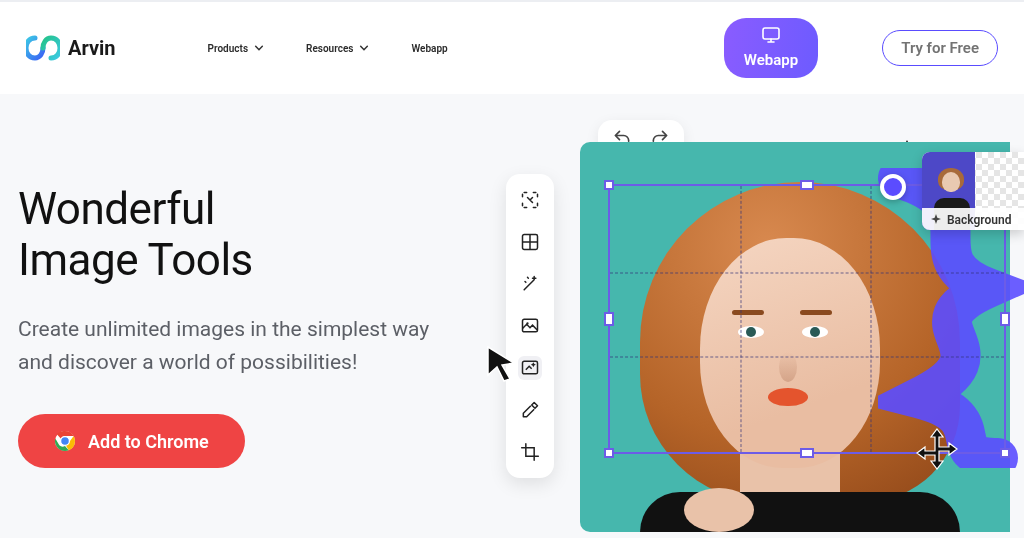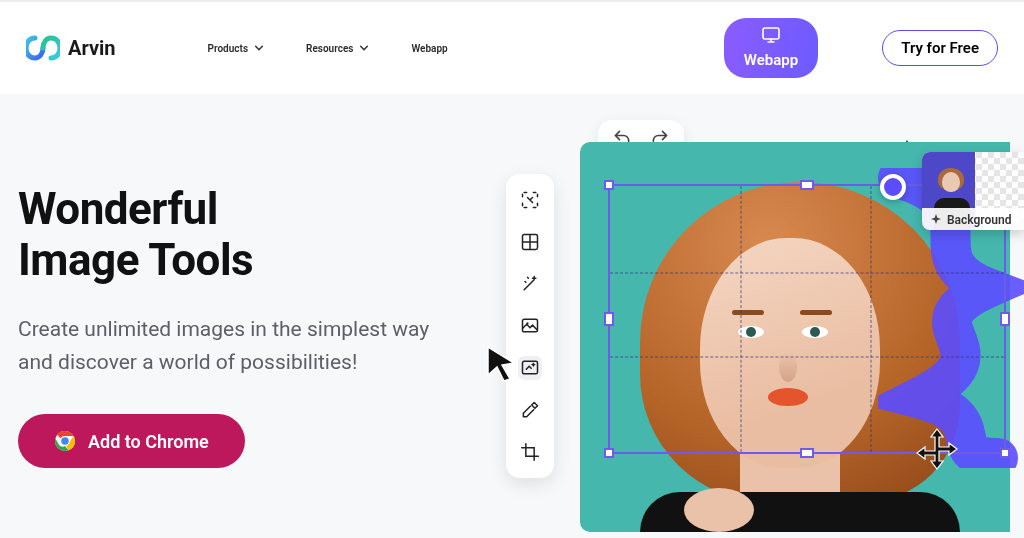--- a/index.html
+++ b/index.html
@@ -7,27 +7,27 @@
     
     .header { display:flex; align-items:center; padding:18px 26px 16px 26px; background:#fff; gap:64px; }
     .brand { display:flex; align-items:center; gap:8px; }
     .brand-name { font-weight:700; font-size:20px; color:#1a1a1a; }
     .nav { display:flex; gap:42px; margin-left:28px; }
     .nav-item { display:flex; align-items:flex-start; gap:6px; font-size:10px; font-weight:600; color:#2b2b2b; cursor:pointer; }
     .chev { width:10px; height:10px; }
     .spacer { flex:1; }
     .btn { display:flex; align-items:center; gap:8px; padding:9px 20px; border-radius:22px; font-size:15px; font-weight:600; cursor:pointer; white-space:nowrap;flex-direction:column; }
     .btn-webapp { background:linear-gradient(100deg,#8a5cff,#6d5bff); color:#fff; }
-    .btn-try { background:#fff; border:1.5px solid #5a4cff; color:#000000; padding:8px 18px;text-align:center; }
+    .btn-try { background:#fff; border:1.5px solid #5a4cff; color:#737373; padding:8px 18px;text-align:center; }
     
     .hero { display:flex; padding:60px 0 0 18px; position:relative; height:calc(538px - 64px); }
     .hero-left { width:465px; padding-top:30px; }
-    .hero-title { font-size:44px; line-height:1.15; font-weight:700; color:#111; letter-spacing:-.5px; }
+    .hero-title { font-size:44px; line-height:1.15; font-weight:400; color:#111; letter-spacing:-.5px; }
     .hero-sub { margin-top:28px; font-size:21px; line-height:1.55; color:#5c5f66; max-width:440px; }
-    .btn-chrome { margin-top:36px; background:#be185d; color:#fff; padding:16px 36px; border-radius:34px; font-size:18px; font-weight:600; display:inline-flex; align-items:center; gap:12px; cursor:pointer; }
+    .btn-chrome { margin-top:36px; background:#ef4444; color:#fff; padding:16px 36px; border-radius:34px; font-size:18px; font-weight:600; display:inline-flex; align-items:center; gap:12px; cursor:pointer; }
     
     .hero-right { position:absolute; right:0; top:22px; width:540px; height:490px; }
     .undo-redo { position:absolute; top:4px; left:114px; background:#fff; border-radius:14px; padding:8px 14px; display:flex; gap:18px; align-items:center; box-shadow:0 4px 14px rgba(0,0,0,.08);}
     .ur-icon { width:20px; height:20px; color:#444; cursor:pointer; }
     .toolbar { position:absolute; top:58px; left:22px; width:48px; background:#fff; border-radius:14px; padding:14px 0; display:flex; flex-direction:column; align-items:center; gap:18px; box-shadow:0 6px 18px rgba(0,0,0,.10);}
     .tool { width:24px; height:24px; display:flex; align-items:center; justify-content:center; color:#2a2a2a; cursor:pointer; border-radius:6px;}
     .tool.active{ background:#f0f0f4; }
     
     .cursor-arrow { position:absolute; top:225px; left:-4px; width:44px; height:44px;}
     

